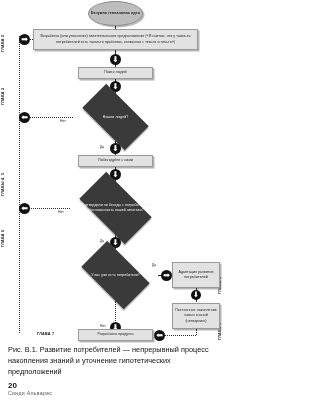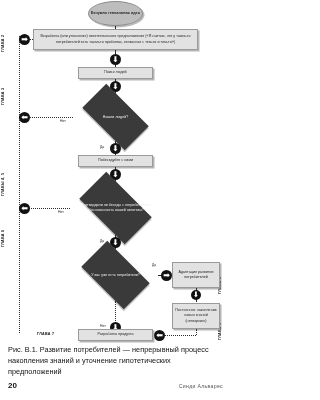--- a/index.html
+++ b/index.html
@@ -174,20 +174,21 @@
   }
   #footer {
     position: absolute;
     left: 8px;
     top: 381px;
     width: 215px;
     display: flex;
     justify-content: space-between;
     align-items: baseline;
     z-index: 3;
+    flex-direction: column;
   }
   #page-number { font-size: 8px; font-weight: 700; color: #111111; }
   #book-author { font-size: 5.2px; color: #555555; letter-spacing: .3px; }
 </style>
 </head>
 <body>
 
 <div id="watermark">ziver.by</div>
 
 <div id="figure">

